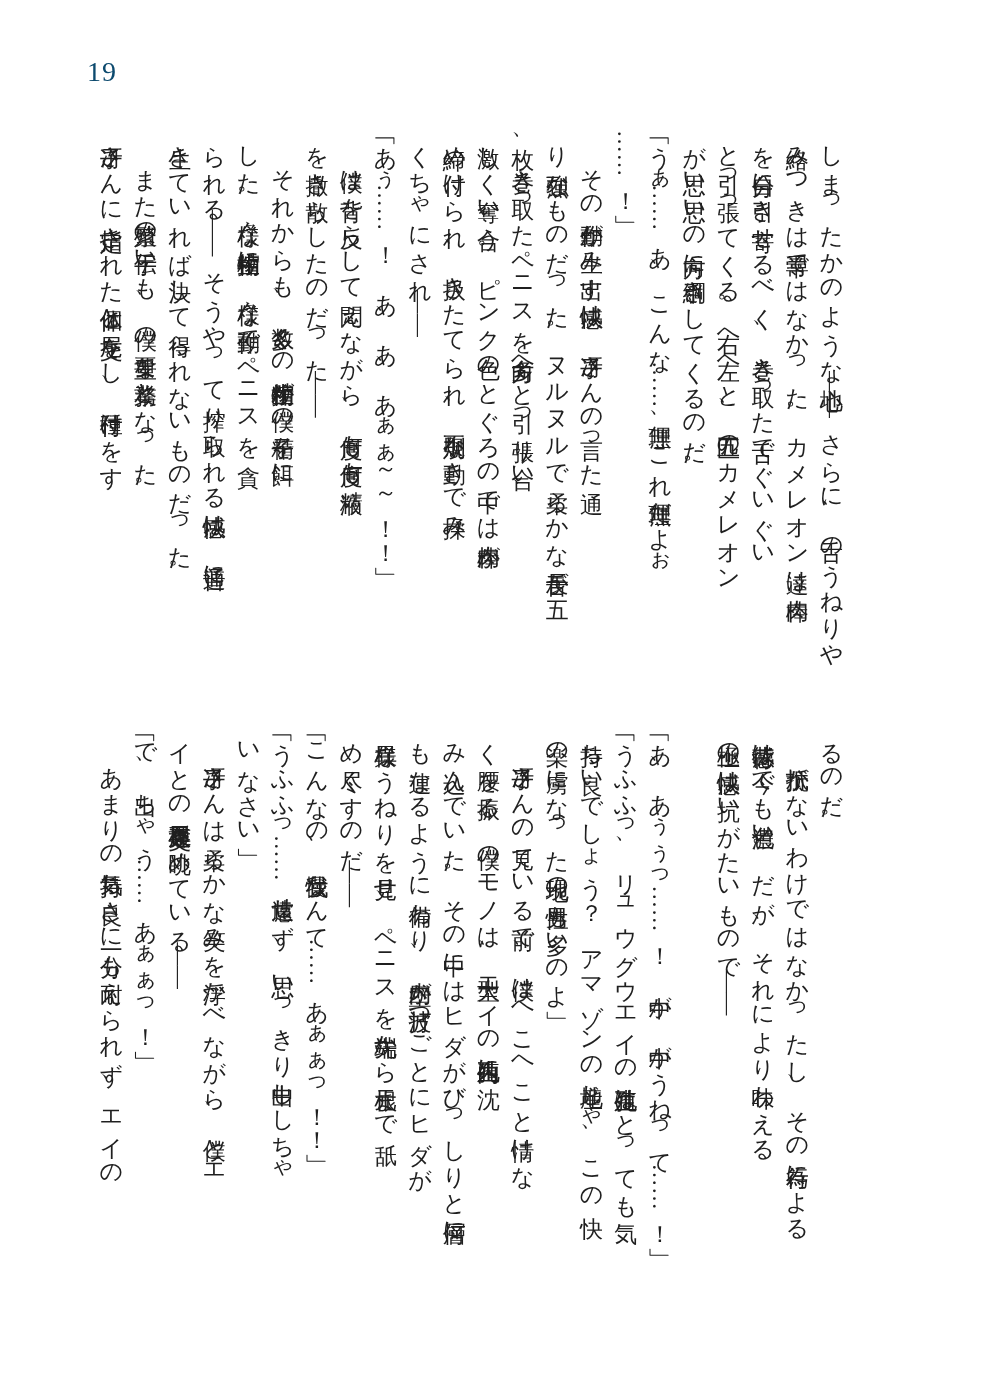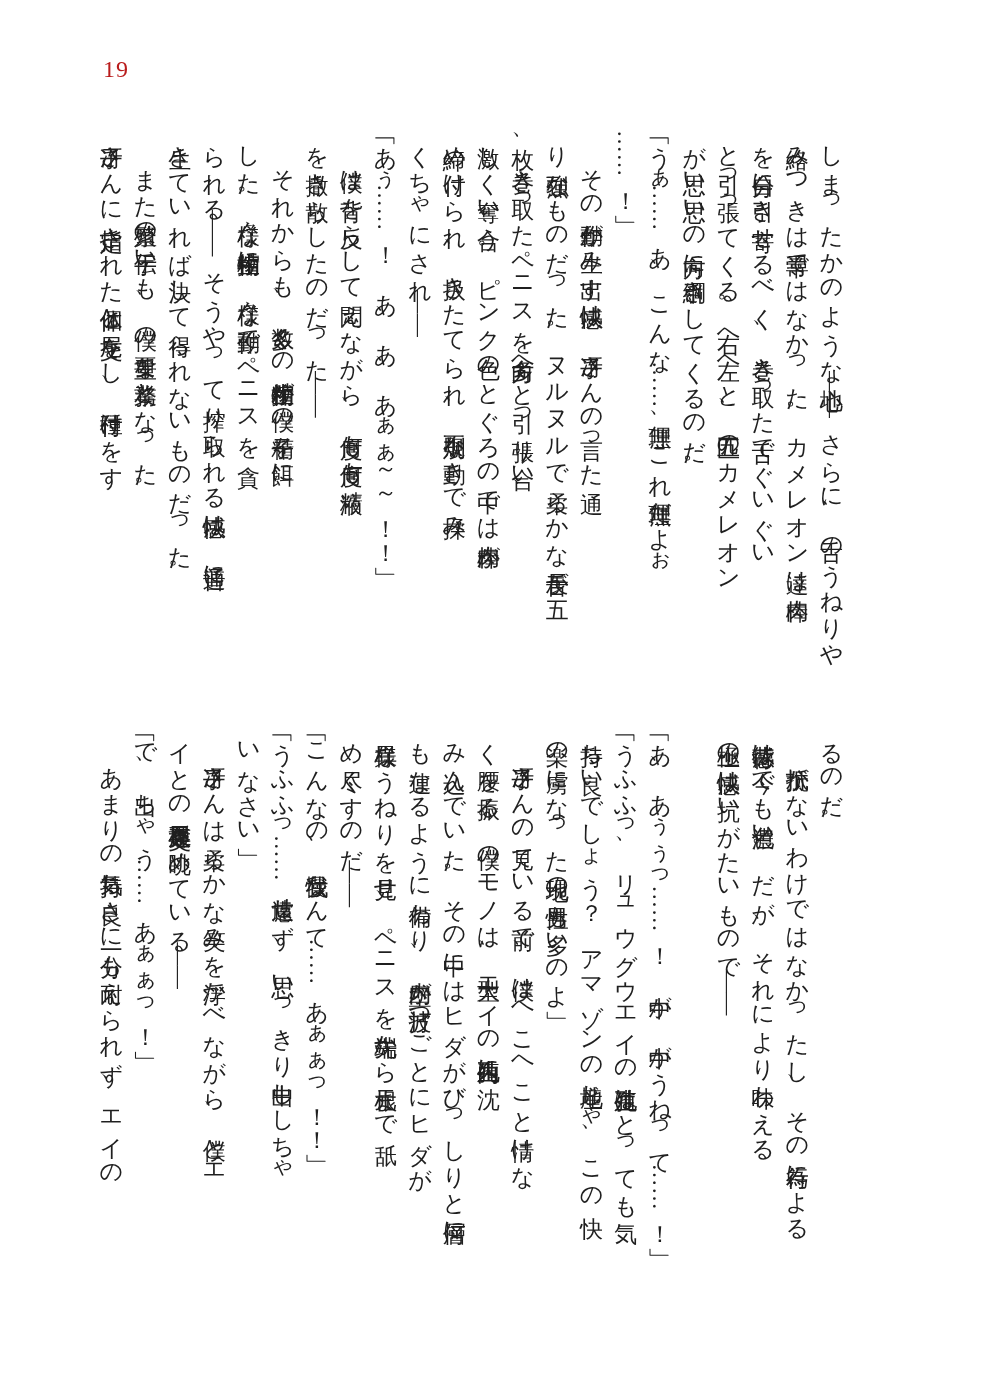--- a/index.html
+++ b/index.html
@@ -13,24 +13,24 @@
     position: relative;
     overflow: hidden;
     font-family: "Liberation Serif", "DejaVu Serif", serif;
   }
   .page {
     position: absolute;
     inset: 0;
   }
   .page-number {
     position: absolute;
-    left: 103px;
+    left: 87px;
     top: 56px;
-    font-size: 24px;
-    color: #b91c1c;
+    font-size: 28px;
+    color: #0c4a6e;
     letter-spacing: 1px;
   }
   .tier {
     position: absolute;
     right: 152px;
     writing-mode: vertical-rl;
     text-orientation: mixed;
     font-size: 23px;
     line-height: 34.3px;
     letter-spacing: 0.4px;

